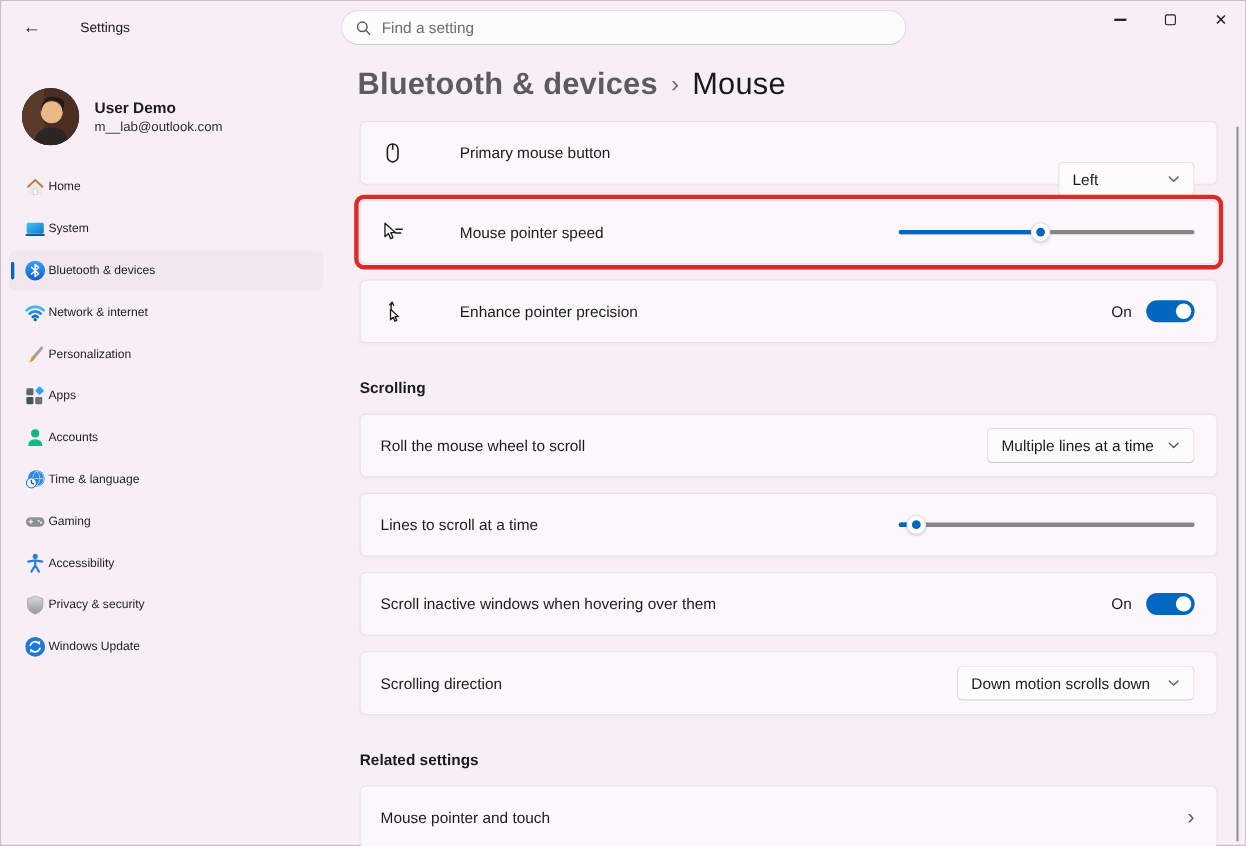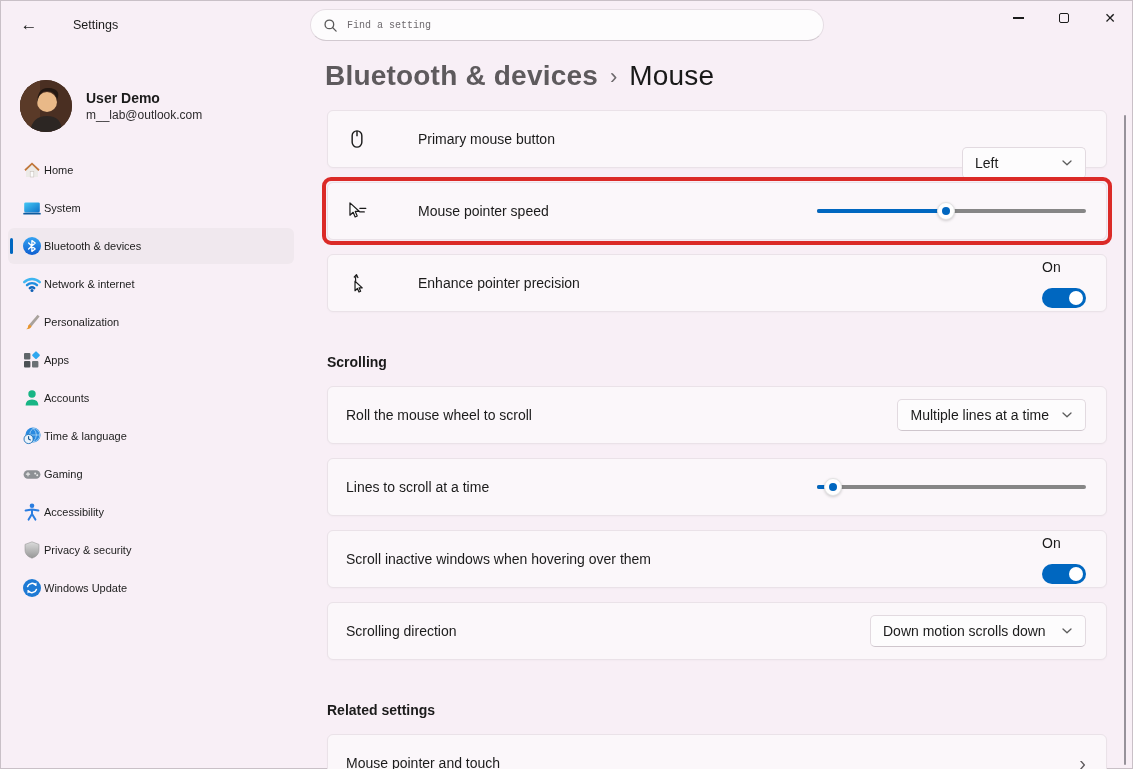--- a/index.html
+++ b/index.html
@@ -15,21 +15,21 @@
   html,body{width:1133px;height:769px;overflow:hidden;}
   body{background:var(--bg);position:relative;color:var(--text);box-shadow:inset 0 0 0 1px #c9c0c7;}
 
   
   .titlebar{position:absolute;top:0;left:0;right:0;height:48px;}
   .back-btn{position:absolute;left:14px;top:12px;width:30px;height:26px;border:none;background:transparent;
     font-size:17px;color:#1b1b1b;cursor:pointer;border-radius:4px;}
   .app-title{position:absolute;left:57px;top:18px;font-size:12.5px;color:var(--text);margin-left:16px;}
   .search-wrap{position:absolute;left:310px;top:9px;width:514px;height:32px;background:#fdfcfd;
     border:1px solid #e6dee4;border-bottom-color:#d2c9d0;border-radius:16px;display:flex;align-items:center;padding:0 12px;}
-  .search-wrap input{border:none;outline:none;background:transparent;font-size:10px;color:#3c3a3c;flex:1;margin-left:9px;font-family:Liberation Mono, monospace;}
+  .search-wrap input{border:none;outline:none;background:transparent;font-size:14px;color:#3c3a3c;flex:1;margin-left:9px;}
   .search-wrap input::placeholder{color:#6e6a6e;}
   .win-controls{position:absolute;right:0;top:0;display:flex;}
   .win-btn{width:46px;height:36px;display:flex;align-items:center;justify-content:center;background:transparent;border:none;cursor:pointer;}
   .glyph-min{width:11px;height:1.4px;background:#1b1b1b;}
   .glyph-max{width:10px;height:10px;border:1.4px solid #1b1b1b;border-radius:2px;}
   .glyph-close{font-size:14px;color:#1b1b1b;line-height:1;}
 
   
   .sidebar{position:absolute;top:64px;left:0;width:302px;bottom:0;padding:8px 6px 0 6px;}
   .profile{display:flex;align-items:center;gap:14px;padding:8px 14px 18px 14px;cursor:pointer;}
@@ -48,34 +48,34 @@
   .breadcrumb{display:flex;align-items:center;margin-bottom:18px;margin-left:-2px;}
   .crumb-parent{font-size:28px;font-weight:600;color:var(--text-dim);cursor:pointer;letter-spacing:.2px;}
   .crumb-sep{font-size:22px;color:#6e6a6d;margin:0 12px;padding-top:2px;}
   .crumb-current{font-size:28px;font-weight:400;color:#191919;letter-spacing:.2px;}
 
   .card{position:relative;width:780px;height:58px;background:var(--card);border:1px solid var(--card-border);
     border-radius:6px;display:flex;align-items:center;padding:0 20px 0 18px;margin-bottom:14px;
     box-shadow:0 1px 2px rgba(0,0,0,.025);gap:34px;}
   .card .row-icon{width:22px;height:22px;margin-right:16px;flex:0 0 auto;display:flex;align-items:center;justify-content:center;}
   .row-label{font-size:14px;color:var(--text);flex:1;}
-  .section-header{font-size:14px;font-weight:bold;color:var(--text);margin:42px 0 16px 0;}
+  .section-header{font-size:14px;font-weight:bold;color:var(--text);margin:32px 0 16px 0;}
 
   .highlight-box{position:absolute;inset:-6px;border:4px solid var(--highlight);border-radius:9px;pointer-events:none;}
 
   
   .dropdown{height:32px;background:#fdfcfd;border:1px solid #e2dae0;border-bottom-color:#cfc6cd;border-radius:5px;
     display:flex;align-items:center;justify-content:space-between;padding:0 12px;font-size:14px;color:var(--text);
     cursor:pointer;gap:12px;}
   .dd-left{min-width:124px;margin-top:47px;}
   .dd-wheel{min-width:184px;align-items:center;}
   .dd-direction{min-width:216px;}
 
   
-  .toggle-group{display:flex;align-items:flex-start;gap:13px;flex-direction:column;}
+  .toggle-group{display:flex;align-items:center;gap:13px;}
   .toggle-state{font-size:14px;color:var(--text);}
   .toggle{position:relative;width:44px;height:20px;border-radius:10px;background:var(--accent);cursor:pointer;}
   .toggle .knob{position:absolute;top:3px;right:3px;width:14px;height:14px;border-radius:50%;background:#fff;}
 
   
   .slider{position:relative;width:269px;height:20px;cursor:pointer;}
   .slider .track{position:absolute;left:0;right:0;top:8px;height:4px;border-radius:2px;background:#868686;}
   .slider .fill{position:absolute;left:0;top:8px;height:4px;border-radius:2px;background:var(--accent);width:var(--p,50%);}
   .slider .thumb{position:absolute;top:1px;left:calc(var(--p,50%) - 9px);width:18px;height:18px;border-radius:50%;
     background:#fff;border:1px solid #e3e3e3;box-shadow:0 1px 3px rgba(0,0,0,.18);}

